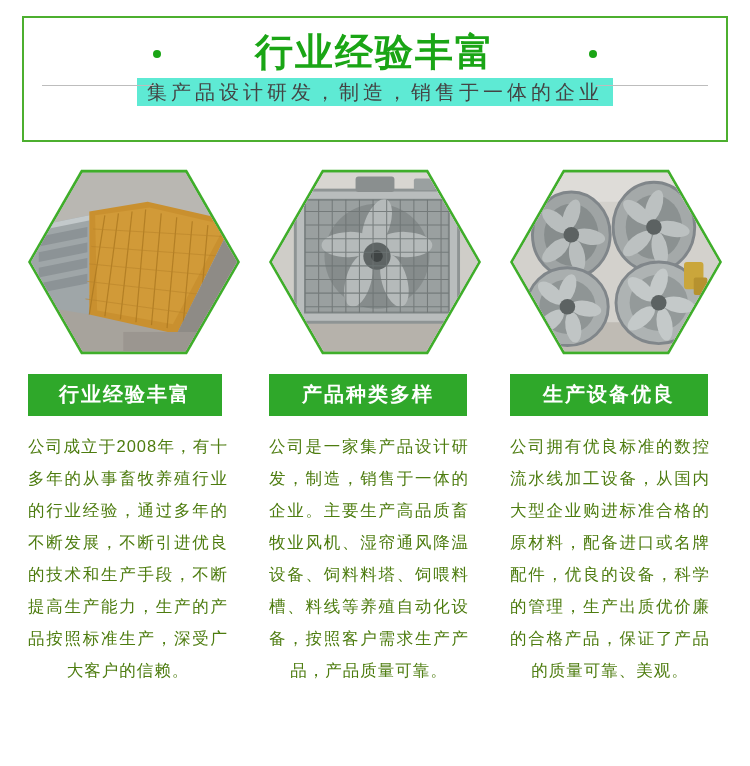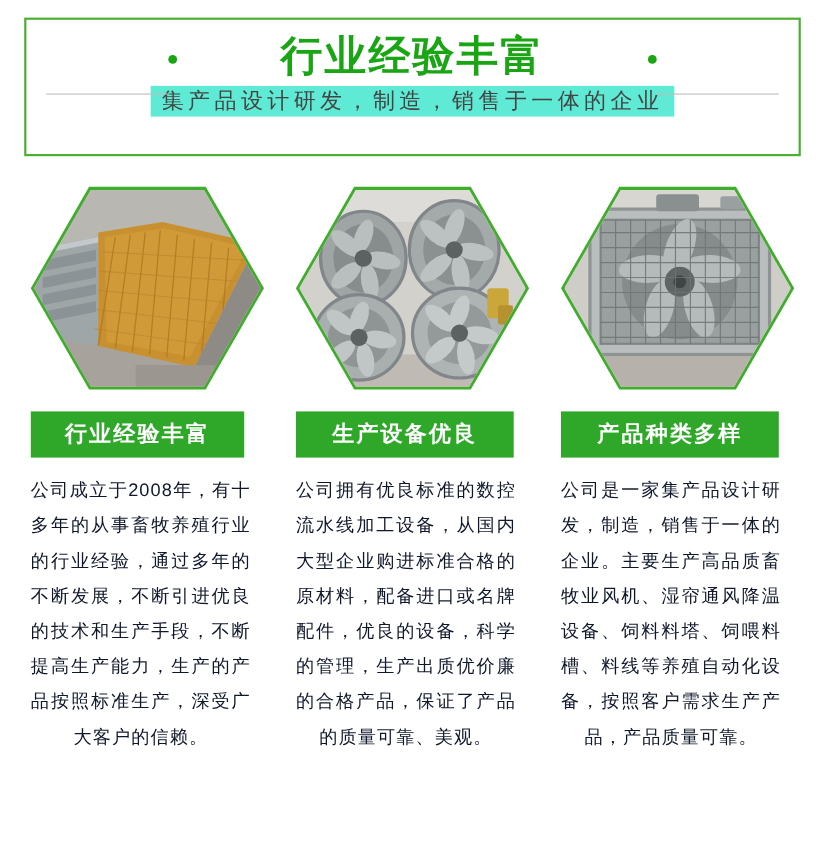--- a/index.html
+++ b/index.html
@@ -144,21 +144,21 @@
     margin-bottom: 14px;
   }
   .col-1 .heading { width: 194px; }
   .col-2 .heading { width: 198px; }
   .col-3 .heading { width: 198px; }
 
   
   .body-text {
     font-size: 16.5px;
     line-height: 32px;
-    color: #0f172a;
+    color: #4d7c0f;
     text-align: justify;
     text-align-last: center;
     letter-spacing: 1px;
     width: 200px;
   }
 </style>
 </head>
 <body>
 
 <div class="header">
@@ -213,87 +213,20 @@
           </g>
           <polygon points="150,170 208,54 212,58 212,178" fill="#8e8b86"></polygon>
           <rect x="95" y="168" width="117" height="24" fill="#9b9690"></rect>
         </svg>
       </div>
     </div>
     <div class="heading">行业经验丰富</div>
     <div class="body-text">公司成立于2008年，有十多年的从事畜牧养殖行业的行业经验，通过多年的不断发展，不断引进优良的技术和生产手段，不断提高生产能力，生产的产品按照标准生产，深受广大客户的信赖。</div>
   </div>
 
-  <div class="col col-3">
-    <div class="hex-wrap">
-      <div class="hex-outer"></div>
-      <div class="hex-inner">
-        <svg viewBox="0 0 212 192" preserveAspectRatio="xMidYMid slice">
-          <rect x="0" y="0" width="212" height="192" fill="#d3d1cc"></rect>
-          <rect x="0" y="0" width="212" height="34" fill="#dedcd8"></rect>
-          <rect x="0" y="158" width="212" height="34" fill="#bfbbb4"></rect>
-
-          <g>
-            <ellipse cx="60" cy="68" rx="40" ry="44" fill="#9fa4a4" stroke="#80868a" stroke-width="3"></ellipse>
-            <ellipse cx="60" cy="68" rx="28" ry="32" fill="#878d8d"></ellipse>
-            <g fill="#b9bebe">
-              <ellipse cx="60" cy="48" rx="8" ry="17" transform="rotate(20 60 48)"></ellipse>
-              <ellipse cx="78" cy="70" rx="8" ry="17" transform="rotate(100 78 70)"></ellipse>
-              <ellipse cx="66" cy="90" rx="8" ry="17" transform="rotate(170 66 90)"></ellipse>
-              <ellipse cx="44" cy="84" rx="8" ry="17" transform="rotate(-130 44 84)"></ellipse>
-              <ellipse cx="44" cy="54" rx="8" ry="17" transform="rotate(-50 44 54)"></ellipse>
-            </g>
-            <circle cx="60" cy="68" r="8" fill="#5c6262"></circle>
-          </g>
-          <g>
-            <ellipse cx="145" cy="60" rx="42" ry="46" fill="#a4a9a9" stroke="#80868a" stroke-width="3"></ellipse>
-            <ellipse cx="145" cy="60" rx="29" ry="33" fill="#8b9191"></ellipse>
-            <g fill="#bcc1c1">
-              <ellipse cx="145" cy="39" rx="8" ry="18" transform="rotate(20 145 39)"></ellipse>
-              <ellipse cx="164" cy="62" rx="8" ry="18" transform="rotate(100 164 62)"></ellipse>
-              <ellipse cx="151" cy="83" rx="8" ry="18" transform="rotate(170 151 83)"></ellipse>
-              <ellipse cx="128" cy="77" rx="8" ry="18" transform="rotate(-130 128 77)"></ellipse>
-              <ellipse cx="128" cy="45" rx="8" ry="18" transform="rotate(-50 128 45)"></ellipse>
-            </g>
-            <circle cx="145" cy="60" r="8" fill="#5c6262"></circle>
-          </g>
-
-          <g>
-            <ellipse cx="56" cy="142" rx="42" ry="40" fill="#a9aeae" stroke="#80868a" stroke-width="3"></ellipse>
-            <ellipse cx="56" cy="142" rx="29" ry="28" fill="#8f9595"></ellipse>
-            <g fill="#c0c5c5">
-              <ellipse cx="56" cy="124" rx="8" ry="16" transform="rotate(20 56 124)"></ellipse>
-              <ellipse cx="75" cy="144" rx="8" ry="16" transform="rotate(100 75 144)"></ellipse>
-              <ellipse cx="62" cy="163" rx="8" ry="16" transform="rotate(170 62 163)"></ellipse>
-              <ellipse cx="39" cy="157" rx="8" ry="16" transform="rotate(-130 39 157)"></ellipse>
-              <ellipse cx="39" cy="128" rx="8" ry="16" transform="rotate(-50 39 128)"></ellipse>
-            </g>
-            <circle cx="56" cy="142" r="8" fill="#5c6262"></circle>
-          </g>
-          <g>
-            <ellipse cx="150" cy="138" rx="44" ry="42" fill="#aeb3b3" stroke="#80868a" stroke-width="3"></ellipse>
-            <ellipse cx="150" cy="138" rx="30" ry="29" fill="#949a9a"></ellipse>
-            <g fill="#c4c9c9">
-              <ellipse cx="150" cy="119" rx="8" ry="17" transform="rotate(20 150 119)"></ellipse>
-              <ellipse cx="170" cy="140" rx="8" ry="17" transform="rotate(100 170 140)"></ellipse>
-              <ellipse cx="156" cy="160" rx="8" ry="17" transform="rotate(170 156 160)"></ellipse>
-              <ellipse cx="132" cy="154" rx="8" ry="17" transform="rotate(-130 132 154)"></ellipse>
-              <ellipse cx="132" cy="124" rx="8" ry="17" transform="rotate(-50 132 124)"></ellipse>
-            </g>
-            <circle cx="150" cy="138" r="8" fill="#5c6262"></circle>
-          </g>
-          <rect x="176" y="96" width="20" height="28" rx="3" fill="#caa63b"></rect>
-          <rect x="186" y="112" width="14" height="18" rx="2" fill="#b6922f"></rect>
-        </svg>
-      </div>
-    </div>
-    <div class="heading">生产设备优良</div>
-    <div class="body-text">公司拥有优良标准的数控流水线加工设备，从国内大型企业购进标准合格的原材料，配备进口或名牌配件，优良的设备，科学的管理，生产出质优价廉的合格产品，保证了产品的质量可靠、美观。</div>
-  </div>
-
   <div class="col col-2">
     <div class="hex-wrap">
       <div class="hex-outer"></div>
       <div class="hex-inner">
         <svg viewBox="0 0 212 192" preserveAspectRatio="xMidYMid slice">
           <rect x="0" y="0" width="212" height="192" fill="#cfcdc8"></rect>
           <rect x="0" y="0" width="212" height="40" fill="#d8d6d1"></rect>
           <rect x="0" y="150" width="212" height="42" fill="#b6b2ab"></rect>
           <rect x="24" y="22" width="168" height="136" fill="#b9bdbd" stroke="#8e9494" stroke-width="3"></rect>
           <rect x="34" y="32" width="148" height="116" fill="#9aa0a0" stroke="#7d8484" stroke-width="2"></rect>
@@ -329,13 +262,80 @@
           </g>
           <rect x="86" y="8" width="40" height="16" rx="3" fill="#8a8f8f"></rect>
           <rect x="146" y="10" width="22" height="12" rx="2" fill="#9aa0a0"></rect>
         </svg>
       </div>
     </div>
     <div class="heading">产品种类多样</div>
     <div class="body-text">公司是一家集产品设计研发，制造，销售于一体的企业。主要生产高品质畜牧业风机、湿帘通风降温设备、饲料料塔、饲喂料槽、料线等养殖自动化设备，按照客户需求生产产品，产品质量可靠。</div>
   </div>
 
+  <div class="col col-3">
+    <div class="hex-wrap">
+      <div class="hex-outer"></div>
+      <div class="hex-inner">
+        <svg viewBox="0 0 212 192" preserveAspectRatio="xMidYMid slice">
+          <rect x="0" y="0" width="212" height="192" fill="#d3d1cc"></rect>
+          <rect x="0" y="0" width="212" height="34" fill="#dedcd8"></rect>
+          <rect x="0" y="158" width="212" height="34" fill="#bfbbb4"></rect>
+
+          <g>
+            <ellipse cx="60" cy="68" rx="40" ry="44" fill="#9fa4a4" stroke="#80868a" stroke-width="3"></ellipse>
+            <ellipse cx="60" cy="68" rx="28" ry="32" fill="#878d8d"></ellipse>
+            <g fill="#b9bebe">
+              <ellipse cx="60" cy="48" rx="8" ry="17" transform="rotate(20 60 48)"></ellipse>
+              <ellipse cx="78" cy="70" rx="8" ry="17" transform="rotate(100 78 70)"></ellipse>
+              <ellipse cx="66" cy="90" rx="8" ry="17" transform="rotate(170 66 90)"></ellipse>
+              <ellipse cx="44" cy="84" rx="8" ry="17" transform="rotate(-130 44 84)"></ellipse>
+              <ellipse cx="44" cy="54" rx="8" ry="17" transform="rotate(-50 44 54)"></ellipse>
+            </g>
+            <circle cx="60" cy="68" r="8" fill="#5c6262"></circle>
+          </g>
+          <g>
+            <ellipse cx="145" cy="60" rx="42" ry="46" fill="#a4a9a9" stroke="#80868a" stroke-width="3"></ellipse>
+            <ellipse cx="145" cy="60" rx="29" ry="33" fill="#8b9191"></ellipse>
+            <g fill="#bcc1c1">
+              <ellipse cx="145" cy="39" rx="8" ry="18" transform="rotate(20 145 39)"></ellipse>
+              <ellipse cx="164" cy="62" rx="8" ry="18" transform="rotate(100 164 62)"></ellipse>
+              <ellipse cx="151" cy="83" rx="8" ry="18" transform="rotate(170 151 83)"></ellipse>
+              <ellipse cx="128" cy="77" rx="8" ry="18" transform="rotate(-130 128 77)"></ellipse>
+              <ellipse cx="128" cy="45" rx="8" ry="18" transform="rotate(-50 128 45)"></ellipse>
+            </g>
+            <circle cx="145" cy="60" r="8" fill="#5c6262"></circle>
+          </g>
+
+          <g>
+            <ellipse cx="56" cy="142" rx="42" ry="40" fill="#a9aeae" stroke="#80868a" stroke-width="3"></ellipse>
+            <ellipse cx="56" cy="142" rx="29" ry="28" fill="#8f9595"></ellipse>
+            <g fill="#c0c5c5">
+              <ellipse cx="56" cy="124" rx="8" ry="16" transform="rotate(20 56 124)"></ellipse>
+              <ellipse cx="75" cy="144" rx="8" ry="16" transform="rotate(100 75 144)"></ellipse>
+              <ellipse cx="62" cy="163" rx="8" ry="16" transform="rotate(170 62 163)"></ellipse>
+              <ellipse cx="39" cy="157" rx="8" ry="16" transform="rotate(-130 39 157)"></ellipse>
+              <ellipse cx="39" cy="128" rx="8" ry="16" transform="rotate(-50 39 128)"></ellipse>
+            </g>
+            <circle cx="56" cy="142" r="8" fill="#5c6262"></circle>
+          </g>
+          <g>
+            <ellipse cx="150" cy="138" rx="44" ry="42" fill="#aeb3b3" stroke="#80868a" stroke-width="3"></ellipse>
+            <ellipse cx="150" cy="138" rx="30" ry="29" fill="#949a9a"></ellipse>
+            <g fill="#c4c9c9">
+              <ellipse cx="150" cy="119" rx="8" ry="17" transform="rotate(20 150 119)"></ellipse>
+              <ellipse cx="170" cy="140" rx="8" ry="17" transform="rotate(100 170 140)"></ellipse>
+              <ellipse cx="156" cy="160" rx="8" ry="17" transform="rotate(170 156 160)"></ellipse>
+              <ellipse cx="132" cy="154" rx="8" ry="17" transform="rotate(-130 132 154)"></ellipse>
+              <ellipse cx="132" cy="124" rx="8" ry="17" transform="rotate(-50 132 124)"></ellipse>
+            </g>
+            <circle cx="150" cy="138" r="8" fill="#5c6262"></circle>
+          </g>
+          <rect x="176" y="96" width="20" height="28" rx="3" fill="#caa63b"></rect>
+          <rect x="186" y="112" width="14" height="18" rx="2" fill="#b6922f"></rect>
+        </svg>
+      </div>
+    </div>
+    <div class="heading">生产设备优良</div>
+    <div class="body-text">公司拥有优良标准的数控流水线加工设备，从国内大型企业购进标准合格的原材料，配备进口或名牌配件，优良的设备，科学的管理，生产出质优价廉的合格产品，保证了产品的质量可靠、美观。</div>
+  </div>
+
 </div>
 
 </body></html>

